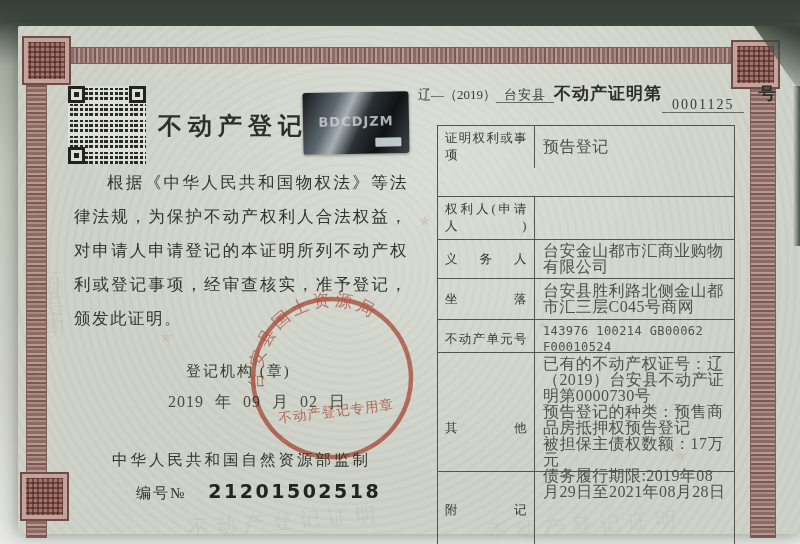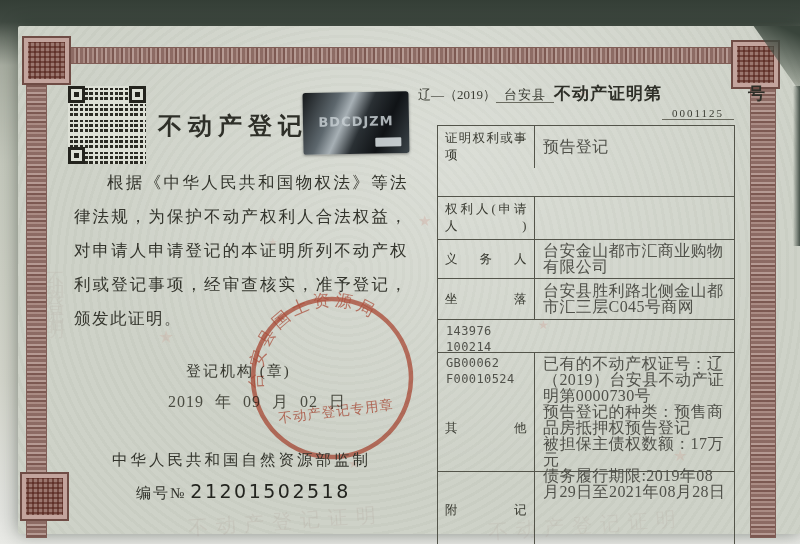--- a/index.html
+++ b/index.html
@@ -53,26 +53,26 @@
   .holo-chip{position:absolute;right:8px;bottom:7px;width:26px;height:9px;background:rgba(222,229,231,.85);border-radius:1px;}
   .body-par{position:absolute;left:56px;top:140px;width:334px;font-size:16.5px;line-height:34px;
     color:#33342c;letter-spacing:1.5px;text-align:justify;text-indent:2em;}
   .reg-label{position:absolute;left:168px;top:336px;font-size:15px;color:#3a3b32;letter-spacing:2px;}
   .reg-date{position:absolute;left:150px;top:366px;font-size:16px;color:#4a4b41;letter-spacing:1px;word-spacing:6px;}
   .stamp{position:absolute;left:228px;top:266px;width:172px;height:172px;transform:rotate(-7deg);
     mix-blend-mode:multiply;opacity:.88;}
   .supervisor{position:absolute;left:94px;top:424px;font-size:15.5px;color:#33342c;letter-spacing:3px;}
   .serial-line{position:absolute;left:118px;top:454px;color:#2f3029;}
   .serial-label{font-size:15px;letter-spacing:2px;}
-  .serial-number{font-family:"DejaVu Sans",sans-serif;font-size:19px;font-weight:normal;letter-spacing:2.5px;margin-left:0;color:#23241f;}
+  .serial-number{font-family:"DejaVu Sans",sans-serif;font-size:19px;font-weight:bold;letter-spacing:2.5px;margin-left:18px;color:#23241f;}
   
   .hdr{position:absolute;left:400px;top:56px;width:330px;font-size:13px;color:#3b3c33;white-space:nowrap;}
   .hdr .big{font-size:17px;font-weight:bold;letter-spacing:1px;color:#2e2f28;}
   .hdr .fill{border-bottom:1px solid #6a6b60;padding:0 8px;letter-spacing:1px;}
-  .hdr .num{border-bottom:1px solid #6a6b60;padding:0 10px;letter-spacing:2px;font-size:11px;position:relative;top:18px;text-align:right;}
+  .hdr .num{border-bottom:1px solid #6a6b60;padding:0 10px;letter-spacing:2px;font-size:14px;position:relative;top:10px;text-align:right;}
   .hdr .suffix{font-size:17px;font-weight:bold;margin-left:14px;}
   
   .cert-table{position:absolute;left:419px;top:99px;width:296px;border:1.4px solid #53544a;}
   .t-row{display:grid;grid-template-columns:97px 1fr;border-top:1px solid #53544a;}
   .t-row:first-child{border-top:none;}
   .t-label{border-right:1px solid #53544a;display:flex;align-items:center;padding:2px 7px;box-sizing:border-box;justify-content:center;}
   .t-label span{display:block;width:100%;font-size:12.5px;color:#393a31;text-align:justify;text-align-last:justify;letter-spacing:.5px;}
   .t-value{display:flex;align-items:center;padding:3px 8px;box-sizing:border-box;
     font-size:16px;line-height:16px;color:#50514a;letter-spacing:.4px;white-space:pre-line;}
   
@@ -172,20 +172,23 @@
           </div>
         <div class="t-value">台安金山都市汇商业购物有限公司</div>
       </div>
       <div class="t-row" style="height:40px;">
         <div class="t-label">
             <span>坐落</span>
           </div>
         <div class="t-value">台安县胜利路北侧金山都市汇三层C045号商网</div>
       </div>
       <div class="t-row" style="height:32px;">
+        <div class="t-label">
+            <span>不动产单元号</span>
+          </div>
         <div class="t-value" style="font-family:'DejaVu Sans Mono',monospace;font-size:12px;">143976 100214 GB00062 F00010524</div>
       </div>
       <div class="t-row" style="height:118px;">
         <div class="t-label">
             <span>其他</span>
           </div>
         <div class="t-value">已有的不动产权证号：辽（2019）台安县不动产证明第0000730号
 预告登记的种类：预售商品房抵押权预告登记
 被担保主债权数额：17万元
 债务履行期限:2019年08月29日至2021年08月28日</div>

